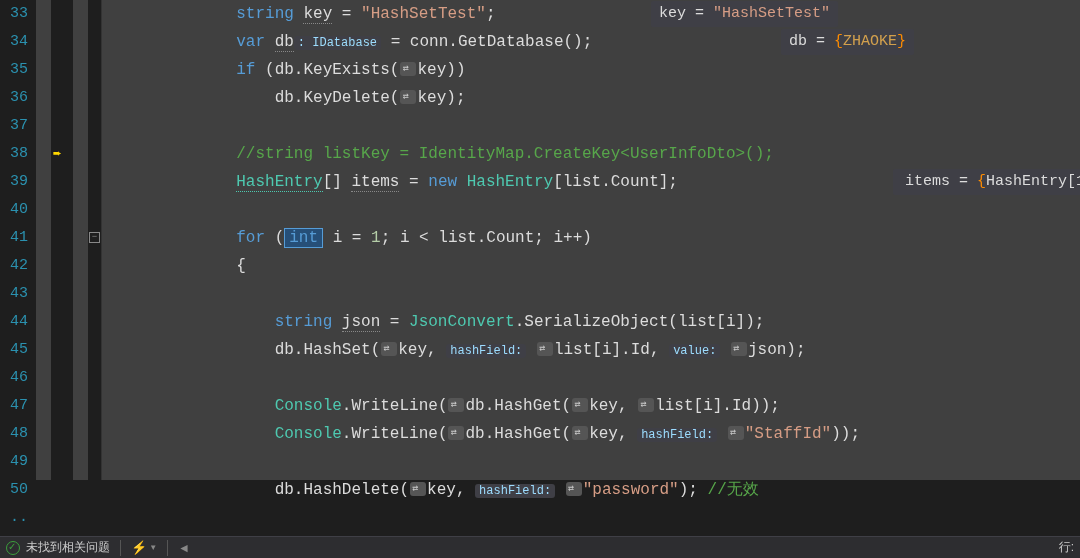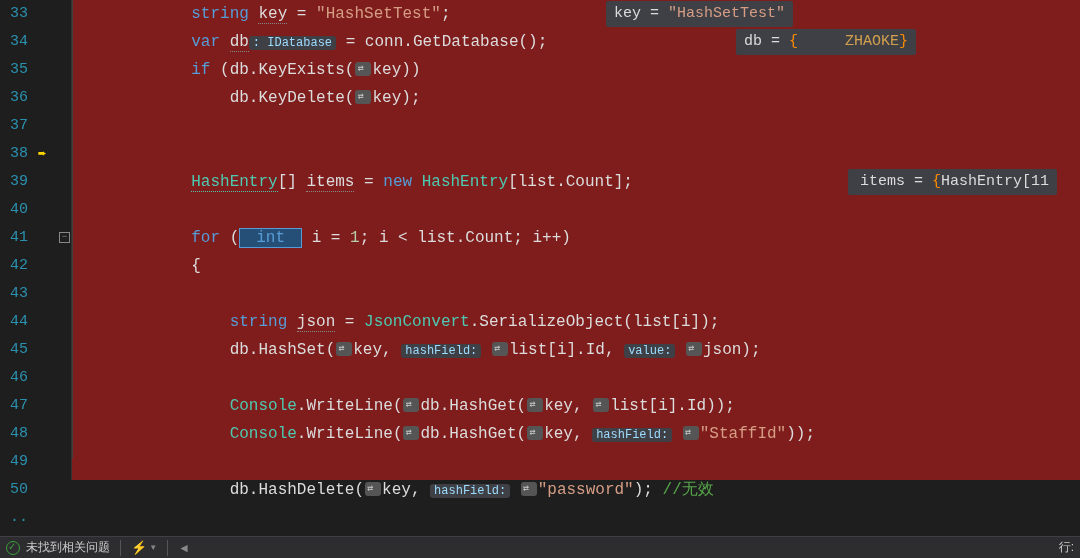--- a/index.html
+++ b/index.html
@@ -8,21 +8,22 @@
   font-family: Consolas, 'Courier New', monospace;
   font-size: 16px;
   overflow: hidden;
   width: 1080px;
   height: 558px;
   position: relative;
 }
 .editor {
   display: flex;
   height: 480px;
-  background: #7f1d1d;
+  background: #404040;
+  gap: 15px;
 }
 .gutter {
   width: 36px;
   background: #1e1e1e;
   color: #2b91af;
   text-align: right;
   padding-right: 8px;
   user-select: none;
   flex-shrink: 0;
 }
@@ -85,33 +86,33 @@
 }
 .dotted-u {
   border-bottom: 1px dotted #4ec9b0;
 }
 .dotted-u2 {
   border-bottom: 1px dotted #888;
 }
 .sel-box {
   background: #264f78;
   border: 1px solid #569cd6;
-  padding: 0 16px;
+  padding: 0 4px;
 }
 .inline-val {
   position: absolute;
   background: #3f3f46;
   color: #dcdcdc;
   padding: 2px 8px;
   border-radius: 2px;
   font-size: 15px;
   line-height: 22px;
 }
 .inline-val .str2 { color: #d69d85; }
-.inline-val .orange { color: #d2a04d; margin-left: 47px; }
+.inline-val .orange { color: #d2a04d; }
 .inline-val .br { color: #ff8c00; }
 .arrow-marker {
   position: absolute;
   left: 2px;
   color: #ffd700;
   font-size: 14px;
 }
 .conv-icon {
   display: inline-block;
   width: 16px;
@@ -239,21 +240,21 @@
     <div class="line"><span>            </span><span class="kw">var</span><span> </span><span class="ident dotted-u2">db</span><span class="param-hint">: IDatabase</span><span> = conn.</span><span class="meth">GetDatabase</span><span>();</span>
       <span class="inline-val" style="left:660px;top:1px;"><span>db</span><span> = </span><span class="br">{</span><span class="orange">ZHAOKE</span><span class="br">}</span></span>
     </div>
 
     <div class="line"><span>            </span><span class="kw">if</span><span> (db.</span><span>KeyExists</span><span>(</span><span class="conv-icon"></span><span>key</span><span>))</span></div>
 
     <div class="line"><span>                db.</span><span>KeyDelete</span><span>(</span><span class="conv-icon"></span><span>key</span><span>);</span></div>
 
     <div class="line"></div>
 
-    <div class="line"><span>            </span></div>
+    <div class="line"><span>            </span><span class="cmt">//string listKey = IdentityMap.CreateKey&lt;UserInfoDto&gt;();</span></div>
 
     <div class="line"><span>            </span><span class="type dotted-u">HashEntry</span><span>[] </span><span class="ident dotted-u2">items</span><span> = </span><span class="kw">new</span><span> </span><span class="type">HashEntry</span><span>[list.Count];</span>
       <span class="inline-val" style="left:772px;top:1px;padding-left:12px;"><span>items</span><span> = </span><span class="br">{</span><span>HashEntry[11</span></span>
     </div>
 
     <div class="line"></div>
 
     <div class="line"><span>            </span><span class="kw">for</span><span> (</span><span class="kw sel-box">int</span><span> i = </span><span class="num">1</span><span>; i &lt; list.Count; i++)</span></div>
 
     <div class="line"><span>            {</span></div>

